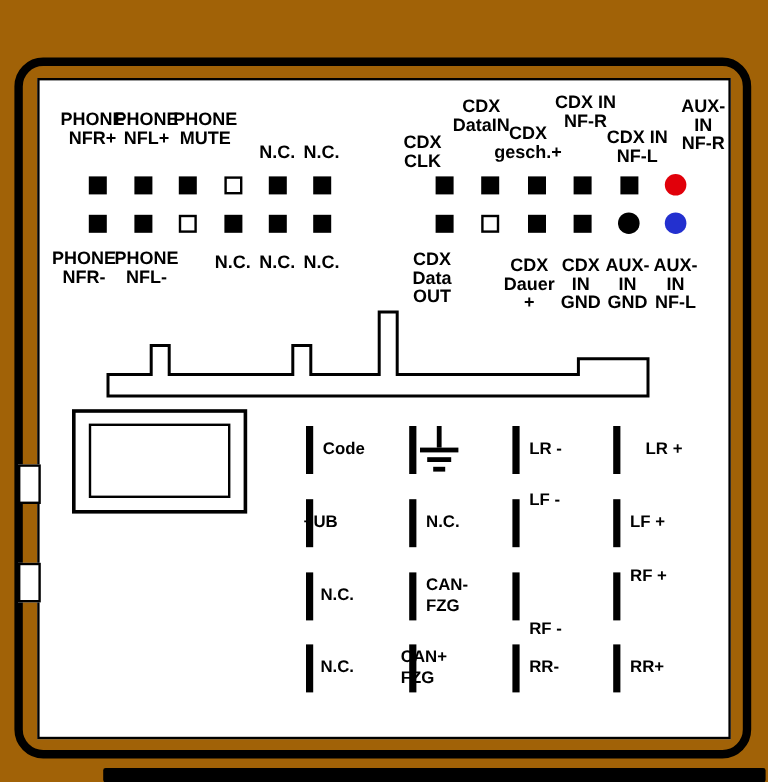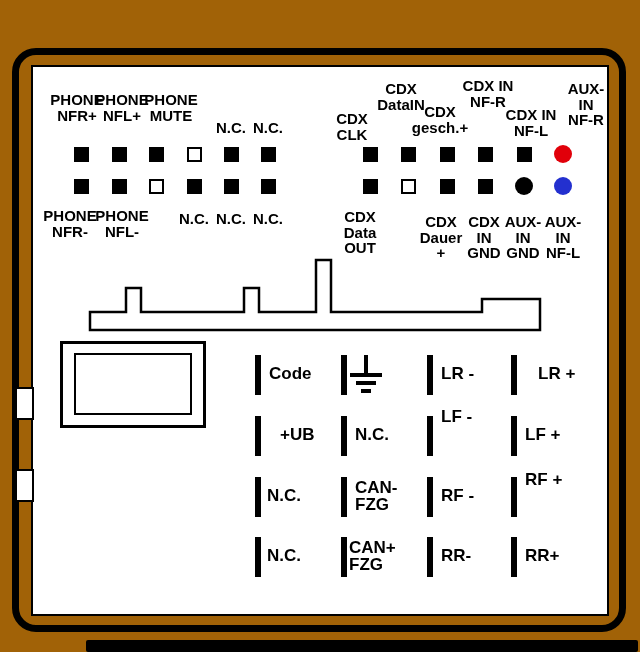--- a/index.html
+++ b/index.html
@@ -9,21 +9,21 @@
          border:7px solid #000;border-radius:24px;box-sizing:border-box;}
   .inner{position:absolute;left:31px;top:65px;width:578px;height:551px;
          border:2.5px solid #000;box-sizing:border-box;background:#fff;}
   .notch{position:absolute;width:19px;height:33px;background:#fff;
          border:2.5px solid #000;box-sizing:border-box;}
   .sq{position:absolute;width:15px;height:15px;background:#000;}
   .sq.hollow{background:#fff;border:2.5px solid #000;box-sizing:border-box;}
   .circ{position:absolute;width:18px;height:18px;border-radius:50%;background:#000;}
   .plabel{position:absolute;font-weight:bold;font-size:15px;line-height:15.5px;
           text-align:center;white-space:pre-line;transform:translateX(-50%);color:#000;}
-  .glabel{position:absolute;font-weight:bold;font-size:17px;line-height:17px;
+  .glabel{position:absolute;font-weight:bold;font-size:14px;line-height:17px;
           white-space:pre-line;color:#000;}
   .bar{position:absolute;width:6px;height:40px;background:#000;}
   .boxouter{position:absolute;left:60px;top:341px;width:146px;height:87px;
             border:3px solid #000;box-sizing:border-box;}
   .boxinner{position:absolute;left:74px;top:353px;width:118px;height:62px;
             border:2.5px solid #000;box-sizing:border-box;}
   .profile{position:absolute;left:78px;top:252px;}
   .gnd{position:absolute;left:348px;top:355px;}
   .strip{position:absolute;left:86px;top:640px;width:552px;height:12px;background:#000;border-radius:2px;}
 </style>
@@ -143,32 +143,32 @@
   <div class="glabel" style="left:269px;top:365px">Code</div>
   <svg class="gnd" width="36" height="40" viewBox="0 0 36 40">
     <rect x="16" y="0" width="4" height="18" fill="#000"></rect>
     <rect x="2" y="18" width="32" height="4" fill="#000"></rect>
     <rect x="8" y="26" width="20" height="4" fill="#000"></rect>
     <rect x="13" y="34" width="10" height="4" fill="#000"></rect>
   </svg>
   <div class="glabel" style="left:441px;top:365px">LR -</div>
   <div class="glabel" style="left:538px;top:365px">LR +</div>
 
-  <div class="glabel" style="left:280px;top:426px">+UB</div>
+  <div class="glabel" style="left:253px;top:426px">+UB</div>
   <div class="glabel" style="left:355px;top:426px">N.C.</div>
   <div class="glabel" style="left:441px;top:408px">LF -</div>
   <div class="glabel" style="left:525px;top:426px">LF +</div>
 
   <div class="glabel" style="left:267px;top:487px">N.C.</div>
   <div class="glabel" style="left:355px;top:479px">CAN-
 FZG</div>
-  <div class="glabel" style="left:441px;top:487px">RF -</div>
+  <div class="glabel" style="left:441px;top:515px">RF -</div>
   <div class="glabel" style="left:525px;top:471px">RF +</div>
 
   <div class="glabel" style="left:267px;top:547px">N.C.</div>
-  <div class="glabel" style="left:349px;top:539px">CAN+
+  <div class="glabel" style="left:334px;top:539px">CAN+
 FZG</div>
   <div class="glabel" style="left:441px;top:547px">RR-</div>
   <div class="glabel" style="left:525px;top:547px">RR+</div>
 
   <div class="strip"></div>
 
 </div>
 
 </body></html>

